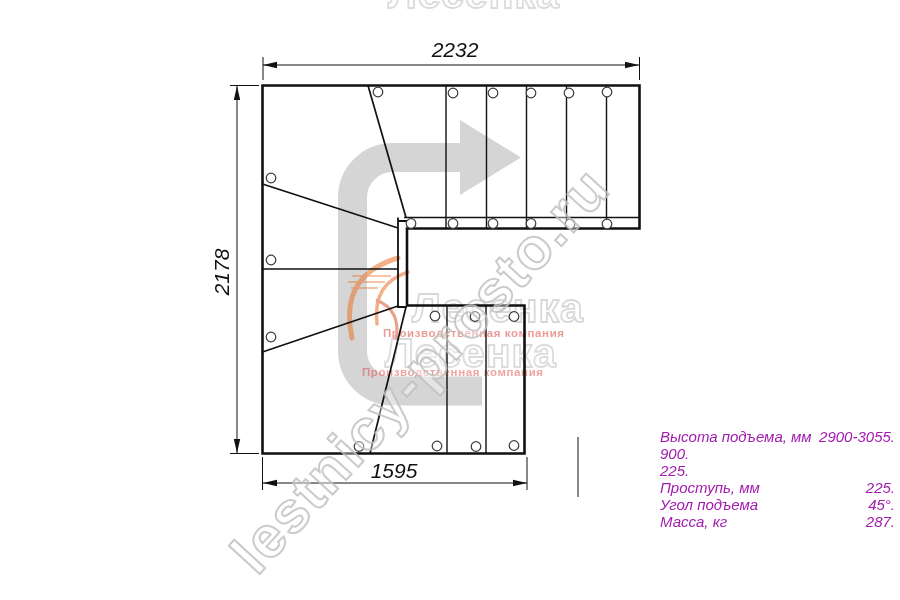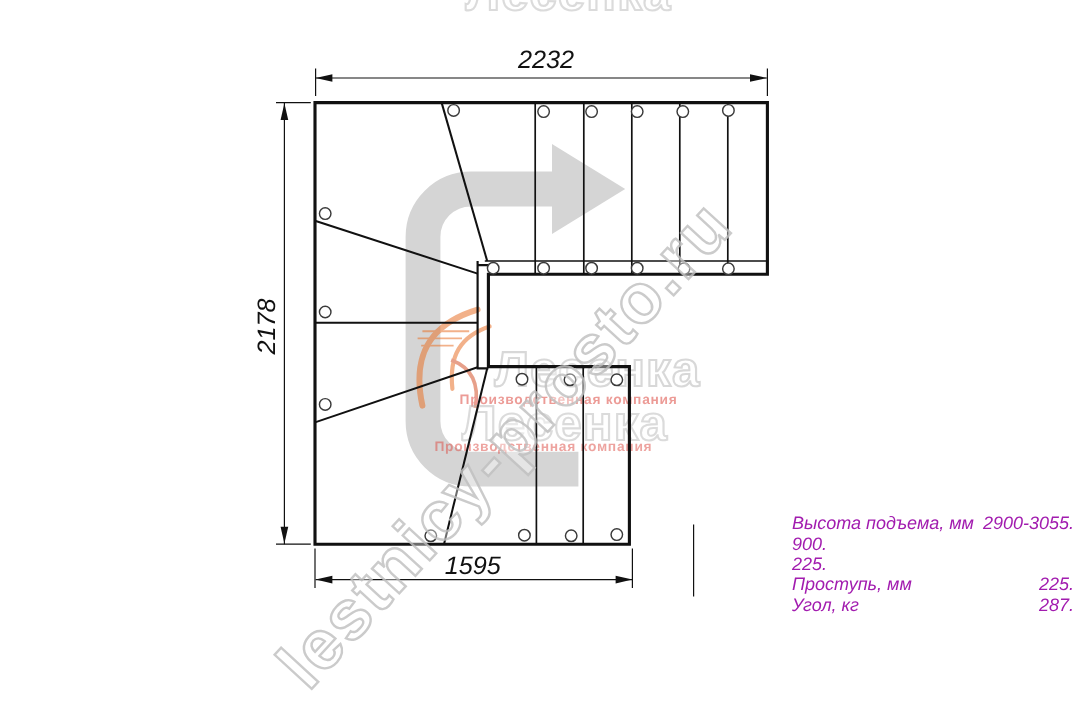--- a/index.html
+++ b/index.html
@@ -179,17 +179,21 @@
         <span class="spec-value">900.</span>
       </div>
       <div class="spec-row">
         <span class="spec-value">225.</span>
       </div>
       <div class="spec-row">
         <span class="spec-label">Проступь, мм</span>
         <span class="spec-value">225.</span>
       </div>
       <div class="spec-row">
-        <span class="spec-label">Угол, кг</span>
+        <span class="spec-label">Угол подъема</span>
+        <span class="spec-value">45°.</span>
+      </div>
+      <div class="spec-row">
+        <span class="spec-label">Масса, кг</span>
         <span class="spec-value">287.</span>
       </div>
     </div>
 </div>
 
 </body></html>

